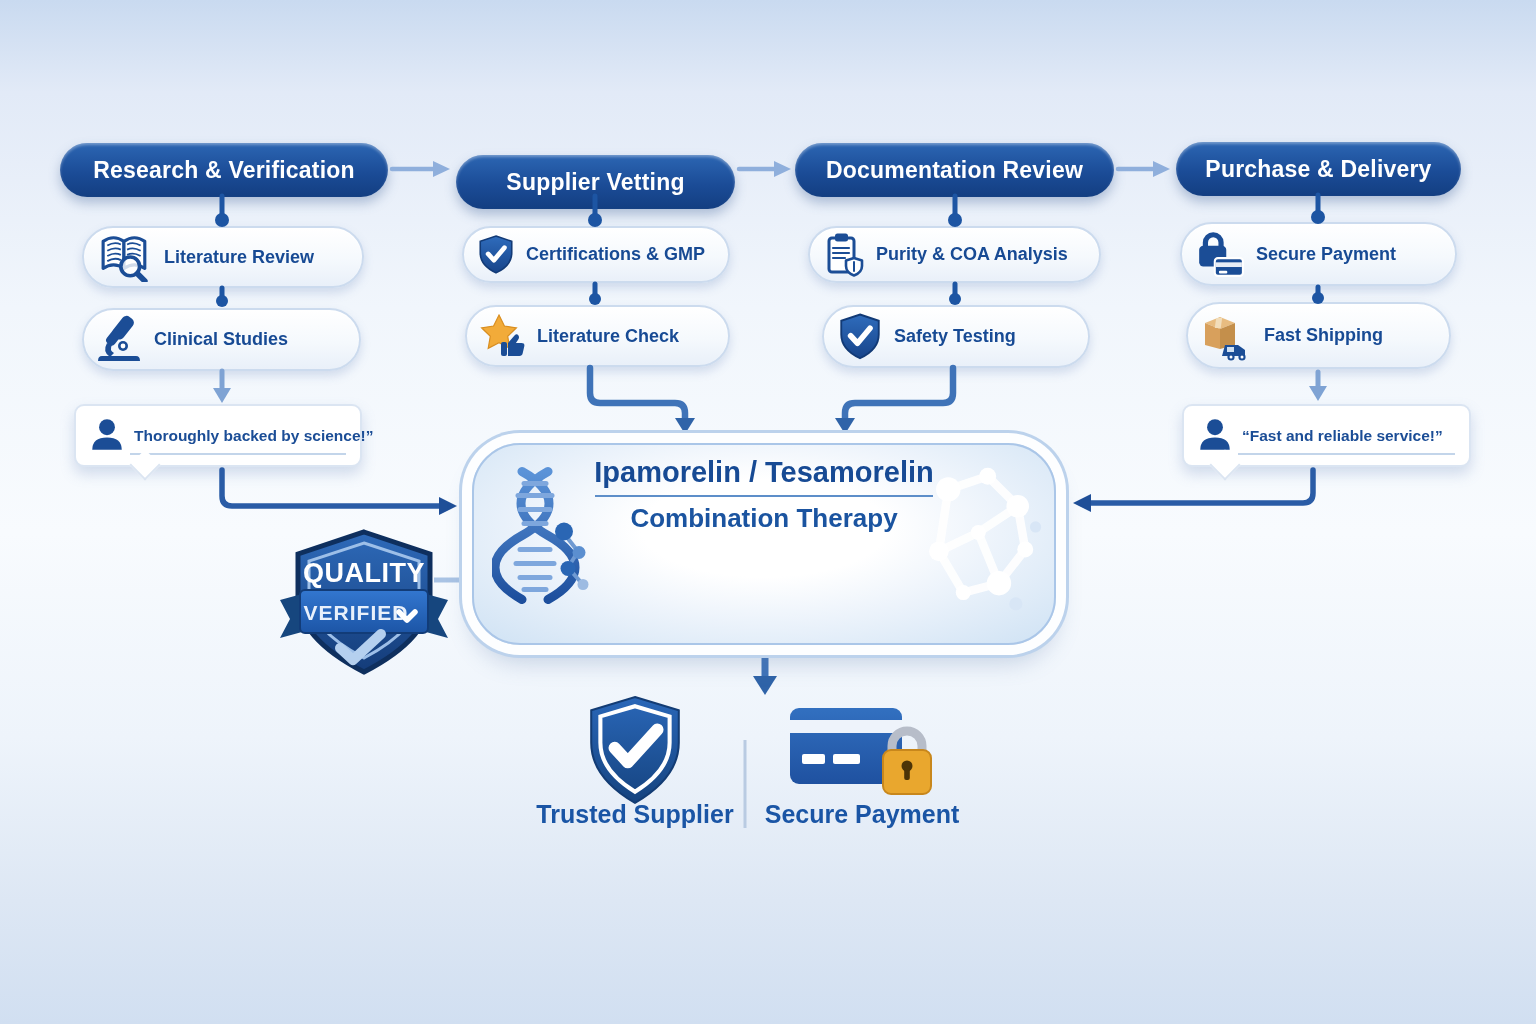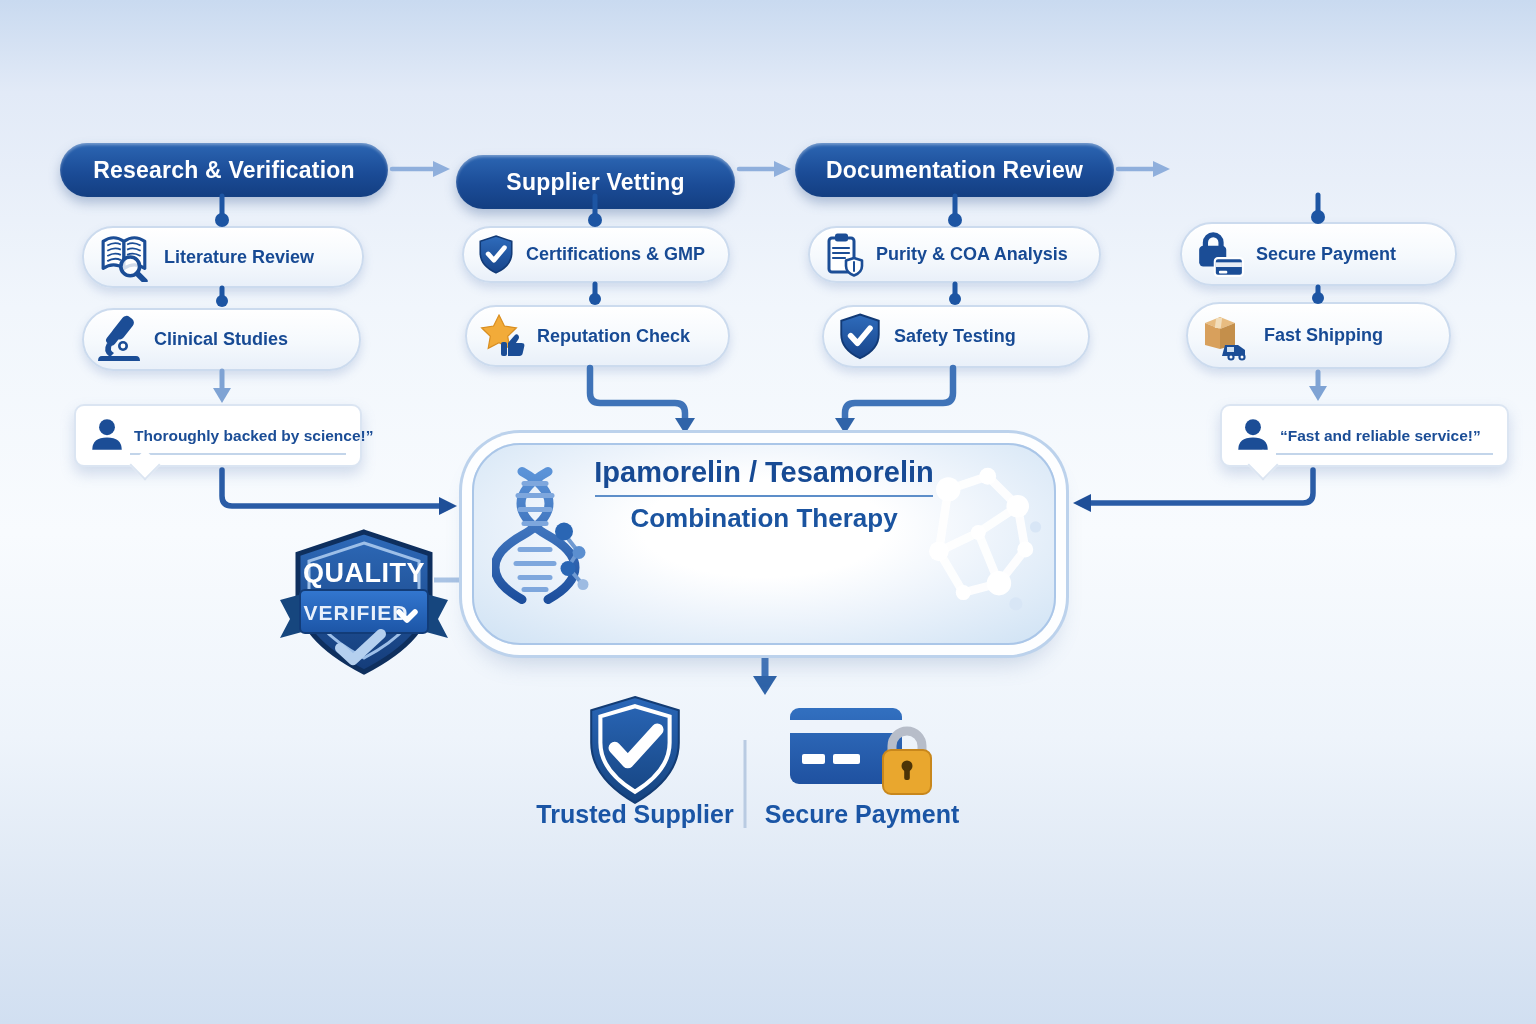--- a/index.html
+++ b/index.html
@@ -127,20 +127,23 @@
 
   <div class="hdr" style="left:60px;top:143px;width:328px;">
       <span>Research &amp; Verification</span>
     </div>
   <div class="hdr" style="left:456px;top:143px;width:279px;margin-top:12px;">
       <span>Supplier Vetting</span>
     </div>
   <div class="hdr" style="left:795px;top:143px;width:319px;">
       <span>Documentation Review</span>
     </div>
+  <div class="hdr" style="left:1176px;top:142px;width:285px;">
+      <span>Purchase &amp; Delivery</span>
+    </div>
 
   <div class="pill" style="left:82px;top:226px;width:282px;height:62px;box-sizing:border-box;">
     <span class="ic">
       <svg width="56" height="50" viewBox="0 0 52 48">
         <g stroke="#1b4d96" fill="#ffffff" stroke-width="3" stroke-linejoin="round">
           <path d="M5 9 Q15 2 25 9 L25 35 Q15 28 5 35 Z"></path>
           <path d="M45 9 Q35 2 25 9 L25 35 Q35 28 45 35 Z"></path>
         </g>
         <g stroke="#1b4d96" fill="none" stroke-width="1.8">
           <path d="M9 13 Q16 9 22 12"></path>
@@ -193,21 +196,21 @@
   <div class="pill" style="left:465px;top:305px;width:265px;height:62px;box-sizing:border-box;">
     <span class="ic">
       <svg width="46" height="46" viewBox="0 0 46 44">
         <path d="M19 1 l5.4 11 12 1.8 -8.7 8.5 2.1 12 -10.8 -5.7 -10.8 5.7 2.1 -12 -8.7 -8.5 12 -1.8 z" fill="#f2ab39" stroke="#d98e20" stroke-width="1.2"></path>
         <g fill="#1b4d96">
           <rect x="21" y="28" width="6" height="14" rx="2"></rect>
           <path d="M28 29 l6.5 -7.5 q2.2 -2.2 3.8 -.2 q1.5 2 -.2 4.4 l-2.2 3.3 h5.6 q3.4 0 2.8 3.3 l-1.6 7 q-.6 2.7 -3.3 2.7 h-11.4 z"></path>
         </g>
       </svg>
     </span>
-    <span>Reputation Check</span>
+    <span>Literature Check</span>
   </div>
 
   <div class="pill" style="left:808px;top:226px;width:293px;height:57px;box-sizing:border-box;">
     <span class="ic">
       <svg width="42" height="46" viewBox="0 0 40 46">
         <rect x="5" y="6" width="25" height="34" rx="3" fill="#ffffff" stroke="#1b4d96" stroke-width="3"></rect>
         <rect x="11" y="1.5" width="13" height="8" rx="2.5" fill="#1b4d96"></rect>
         <g stroke="#1b4d96" stroke-width="2.2" stroke-linecap="round">
           <line x1="9" y1="16" x2="25" y2="16"></line>
             <line x1="9" y1="21" x2="25" y2="21"></line>
@@ -273,21 +276,21 @@
     <span class="ic">
       <svg width="34" height="34" viewBox="0 0 30 30">
         <circle cx="15" cy="9" r="7" fill="#1b4d96"></circle>
         <path d="M2 29 q0 -11 13 -11 t13 11 z" fill="#1b4d96"></path>
       </svg>
     </span>
     <span>Thoroughly backed by science!”</span>
     <span class="quote-line"></span>
   </div>
 
-  <div class="bubble right-col-tail" style="left:1220px;top:404px;width:289px;height:63px;box-sizing:border-box;text-align:right;">
+  <div class="bubble right-col-tail" style="left:1182px;top:404px;width:289px;height:63px;box-sizing:border-box;text-align:right;">
     <span class="ic">
       <svg width="34" height="34" viewBox="0 0 30 30">
         <circle cx="15" cy="9" r="7" fill="#1b4d96"></circle>
         <path d="M2 29 q0 -11 13 -11 t13 11 z" fill="#1b4d96"></path>
       </svg>
     </span>
     <span>“Fast and reliable service!”</span>
     <span class="quote-line"></span>
   </div>
 

